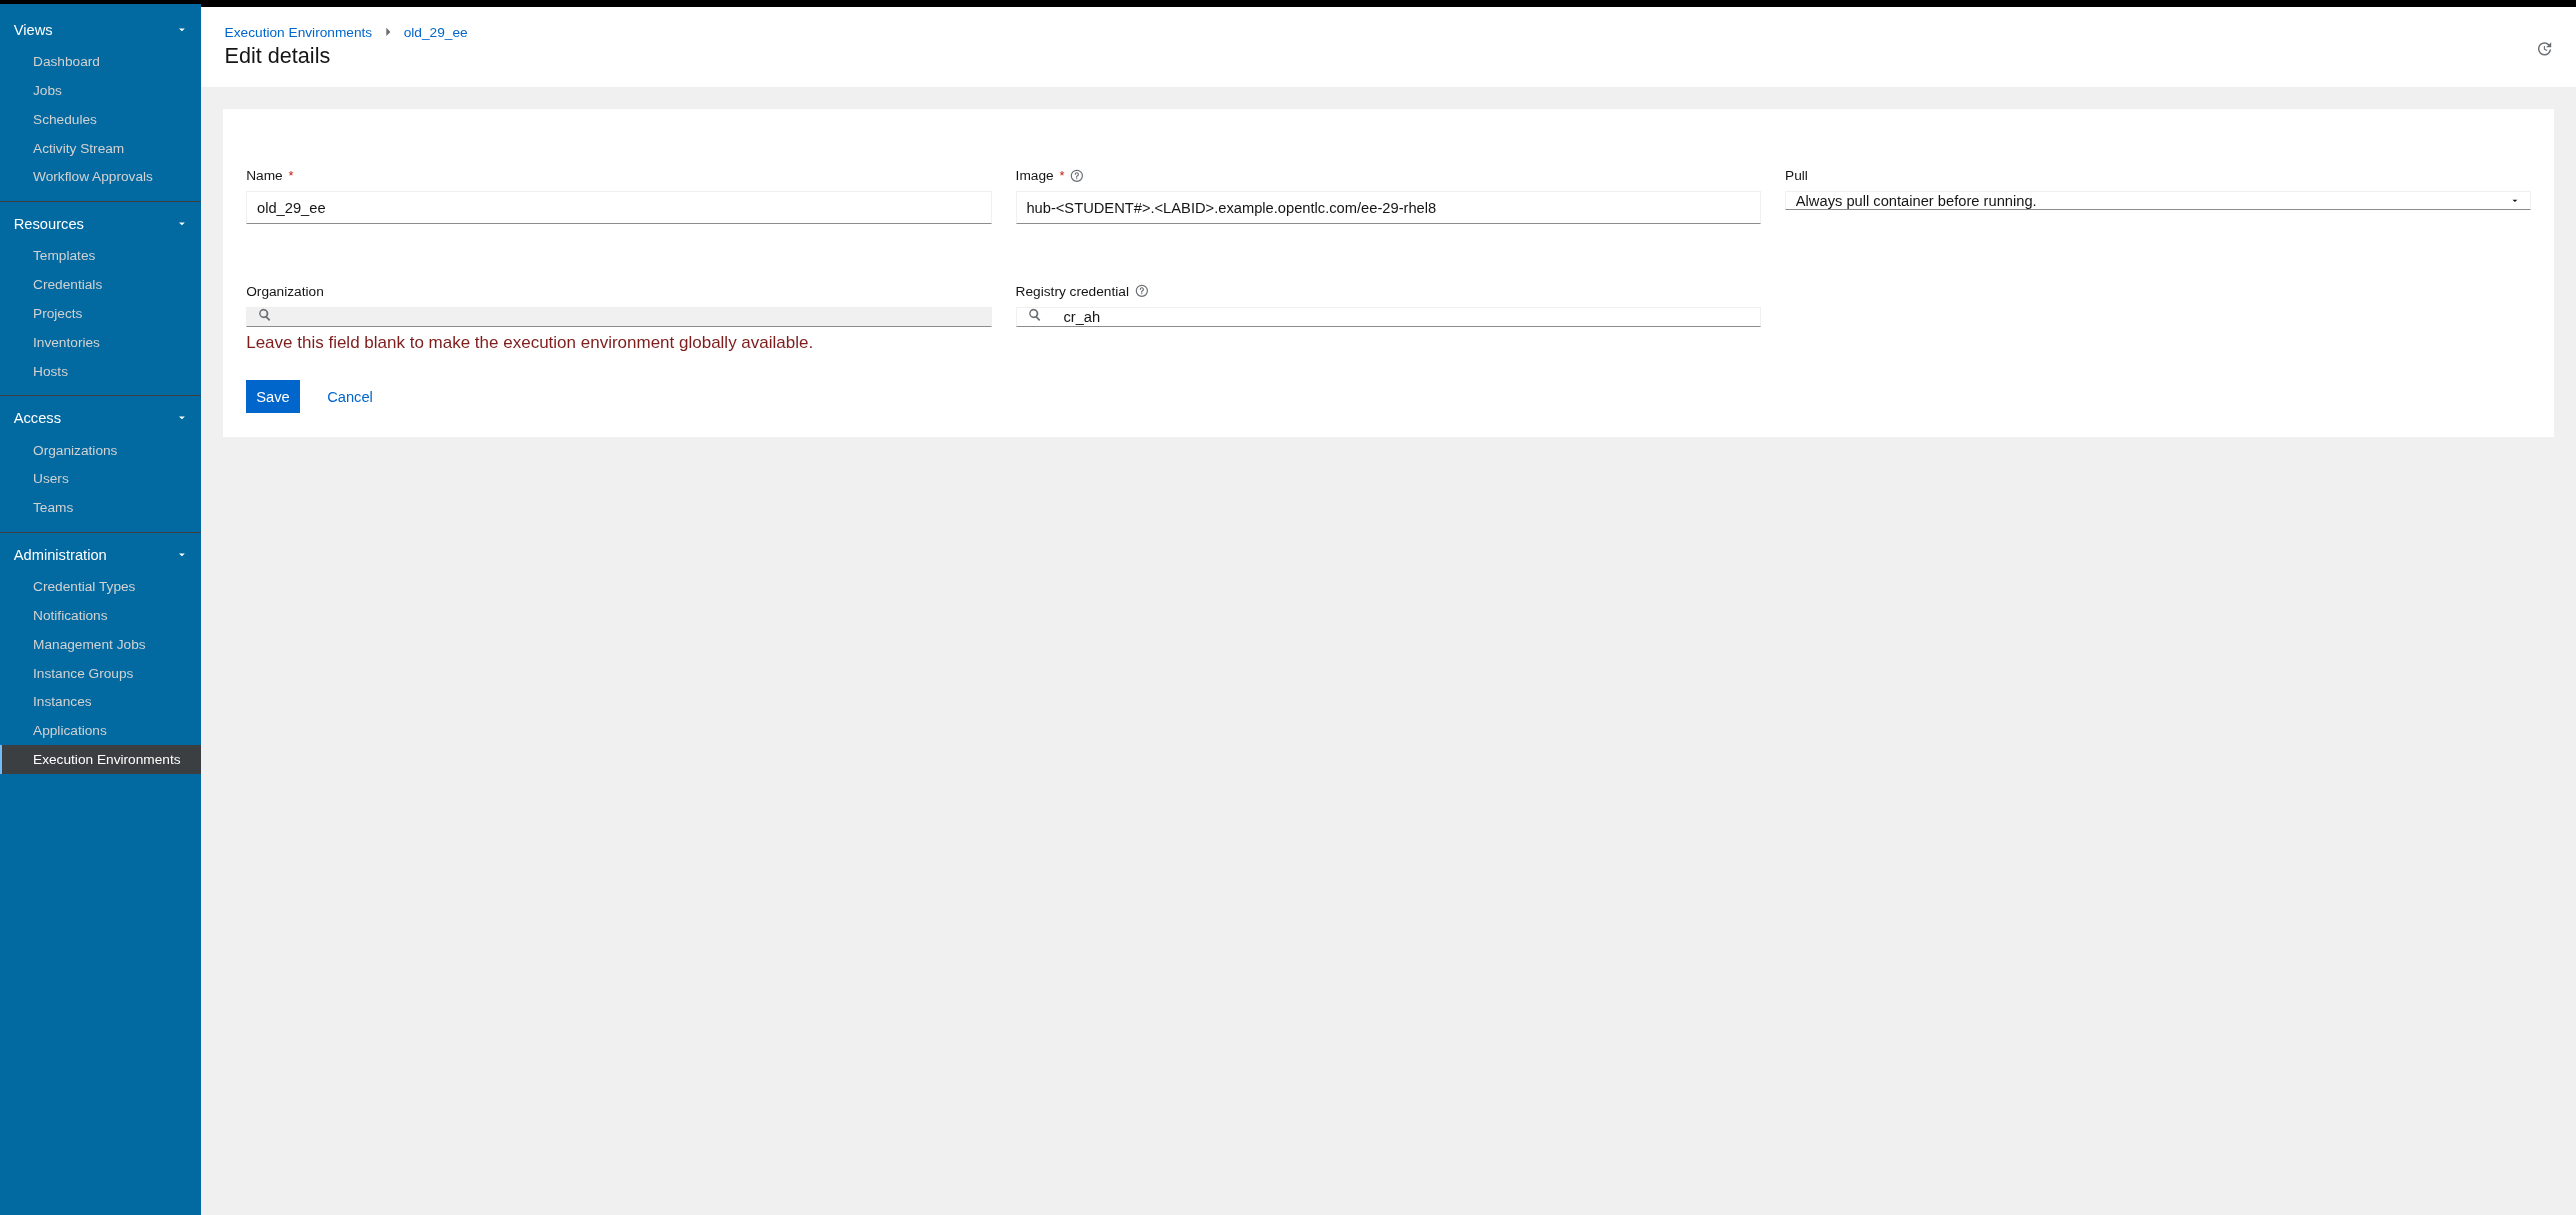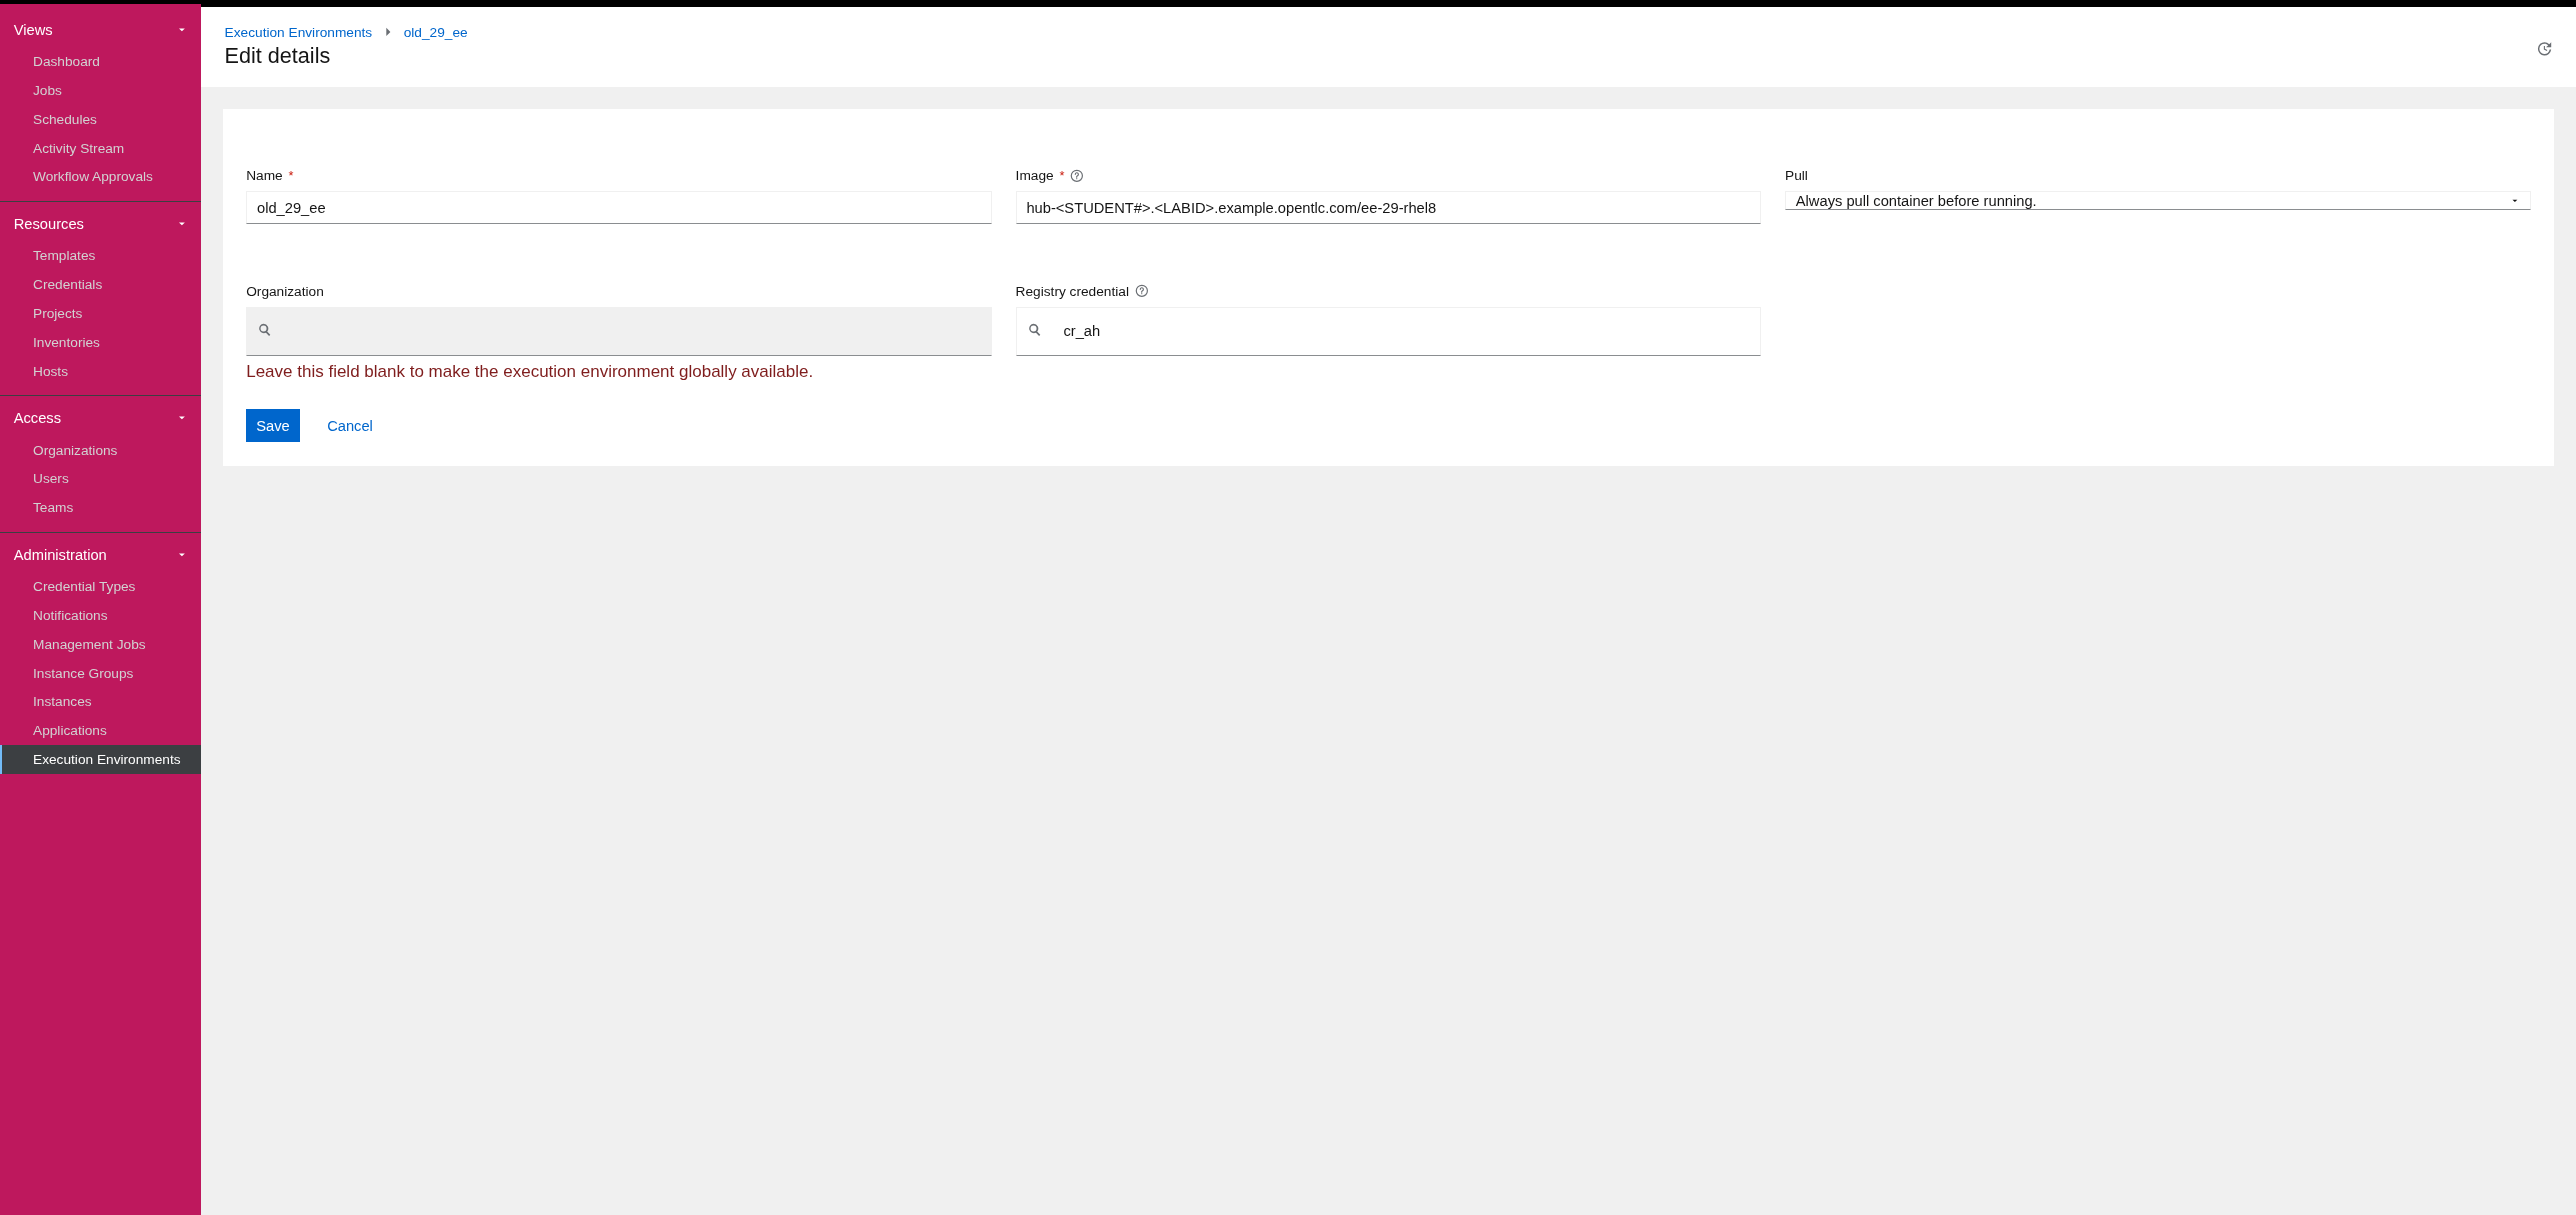--- a/index.html
+++ b/index.html
@@ -8,21 +8,21 @@
     font-family: "Helvetica Neue", Helvetica, Arial, sans-serif;
     font-size: 14.7px;
     color: #151515;
     background: #000;
   }
   body { display: flex; flex-direction: column; }
   .topbar { height: 3.9px; background: #000; flex: 0 0 3.9px; }
   .app { flex: 1; display: flex; min-height: 0; }
   .sidebar {
     width: 201px;
-    background: #be185d;
+    background: #0369a1;
     color: #fff;
     flex: 0 0 201px;
     overflow-y: auto;
     padding-top: 7.9px;
   }
   .nav-section-header {
     display: flex; align-items: center; justify-content: space-between;
     padding: 9.8px 13.7px; font-size: 14.7px; color: #fff; cursor: pointer;
   }
   .chev { display: inline-flex; }
@@ -83,21 +83,21 @@
   .help-icon { display: inline-flex; color: #6a6e73; }
   .text-input {
     width: 100%; height: 33px;
     border: 1px solid #f0f0f0;
     border-bottom: 1px solid #8a8d90;
     padding: 0 9.8px;
     font-size: 14.7px; color: #151515;
     background: #fff;
   }
   .lookup {
-    display: flex; width: 100%; height: 49px;
+    display: flex; width: 100%; height: 20px;
     border: 1px solid #f0f0f0;
     border-bottom: 1px solid #8a8d90;
   }
   .lookup.disabled { background: #f0f0f0; }
   .lookup-search {
     width: 37px; display: flex; align-items: center; justify-content: center;
     color: #6a6e73; border-right: 1px solid transparent;
     cursor: pointer;
   }
   .lookup-input {

